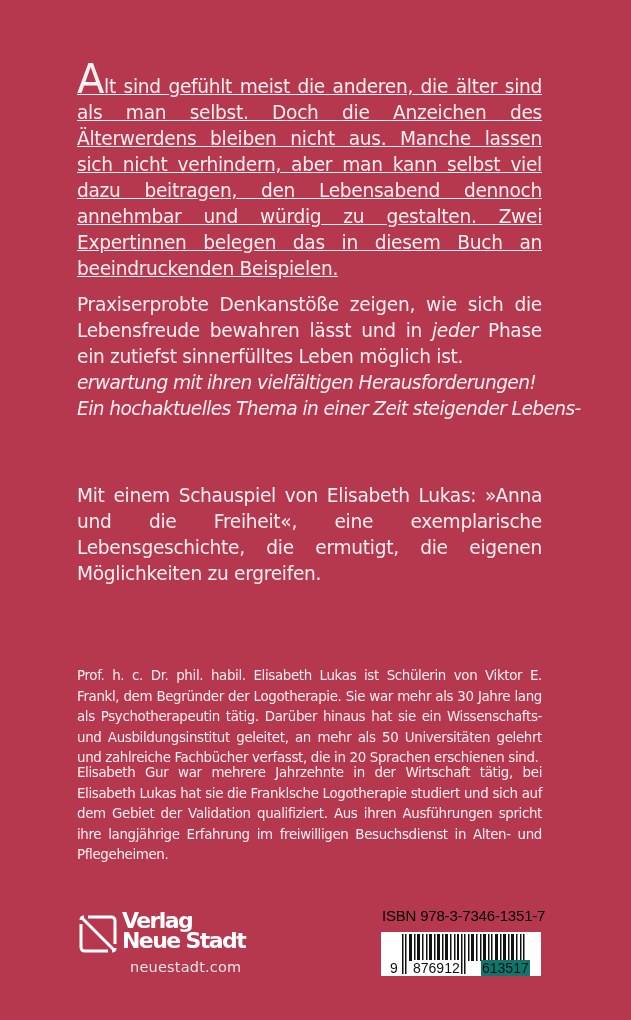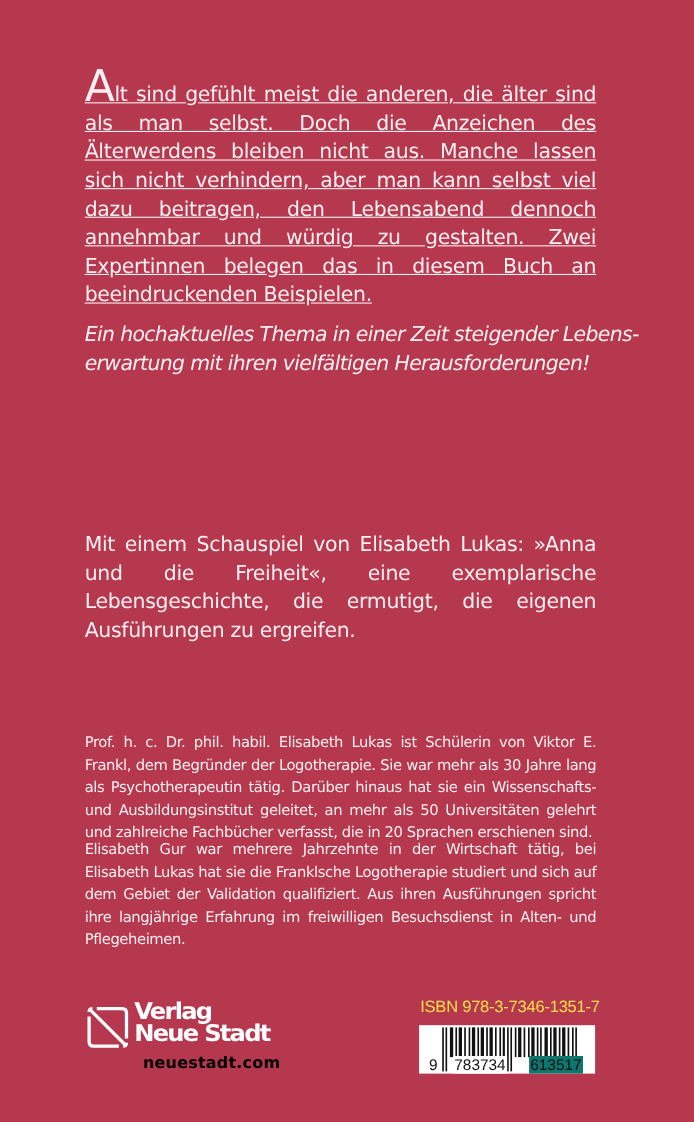--- a/index.html
+++ b/index.html
@@ -47,30 +47,29 @@
       font-family: "DejaVu Sans", sans-serif;
       font-weight: bold; color: #FFFFFF;
       font-size: 22px; line-height: 22px;
       letter-spacing: -1.6px;
       transform: scaleY(0.95);
     }
     .logo-verlag { top: 2px; }
     .logo-neue { top: 22px; }
     .logo-url {
       position: absolute; left: 54px; top: 50px;
-      font-size: 14.5px; line-height: 18px; color: #000000;
+      font-size: 14.5px; line-height: 18px; color: #e5e5e5;
       letter-spacing: 0.2px;
-      font-weight: bold;
     }
 
     
     .isbn-label {
       position: absolute; left: 382px; top: 907px;
       font-family: "Liberation Sans", sans-serif;
-      font-size: 15px; color: #fde047; letter-spacing: -0.2px;
+      font-size: 15px; color: #000000; letter-spacing: -0.2px;
     }
     .barcode {
       position: absolute; left: 381px; top: 932px; width: 160px; height: 44px;
       background: #FFFFFF;
     }
     .barcode svg { position: absolute; left: 0; top: 0; }
     .barcode-digits {
       position: absolute; left: 0; bottom: 0; width: 160px; height: 16px;
       font-family: "Liberation Sans", sans-serif;
       font-size: 14px; line-height: 16px; color: #111;
@@ -82,26 +81,29 @@
 </head>
 <body>
 
 <div class="block" id="p1">
   <p class="main-text">
     <span class="dropcap">A</span><span>lt sind gefühlt meist die anderen, die älter sind als man selbst. Doch die Anzeichen des Älterwerdens bleiben nicht aus. Manche lassen sich nicht verhindern, aber man kann selbst viel dazu beitragen, den Lebensabend dennoch annehmbar und würdig zu gestalten. Zwei Expertinnen belegen das in diesem Buch an beeindruckenden Beispielen.</span>
   </p>
 </div>
 
 <div class="block" id="p2">
+  <p class="main-text">
+    <span>Praxiserprobte Denkanstöße zeigen, wie sich die Lebensfreude bewahren lässt und in </span><em>jeder</em><span> Phase ein zutiefst sinnerfülltes Leben möglich ist.</span>
+  </p>
+  <p class="main-text italic-line">erwartung mit ihren vielfältigen Herausforderungen!</p>
   <p class="main-text italic-line">Ein hochaktuelles Thema in einer Zeit steigender Lebens-</p>
-  <p class="main-text italic-line">erwartung mit ihren vielfältigen Herausforderungen!</p>
 </div>
 
 <div class="block" id="p3">
-  <p class="main-text">Mit einem Schauspiel von Elisabeth Lukas: »Anna und die Freiheit«, eine exemplarische Lebensgeschichte, die ermutigt, die eigenen Ausführungen zu ergreifen.</p>
+  <p class="main-text">Mit einem Schauspiel von Elisabeth Lukas: »Anna und die Freiheit«, eine exemplarische Lebensgeschichte, die ermutigt, die eigenen Möglichkeiten zu ergreifen.</p>
 </div>
 
 <div class="block" id="bio1">
   <p class="bio">Prof. h. c. Dr. phil. habil. Elisabeth Lukas ist Schülerin von Viktor E. Frankl, dem Begründer der Logotherapie. Sie war mehr als 30 Jahre lang als Psychotherapeutin tätig. Darüber hinaus hat sie ein Wissenschafts- und Ausbildungsinstitut geleitet, an mehr als 50 Universitäten gelehrt und zahlreiche Fachbücher verfasst, die in 20 Sprachen erschienen sind.</p>
 </div>
 <div class="block" id="bio2">
   <p class="bio">Elisabeth Gur war mehrere Jahrzehnte in der Wirtschaft tätig, bei Elisabeth Lukas hat sie die Franklsche Logotherapie studiert und sich auf dem Gebiet der Validation qualifiziert. Aus ihren Ausführungen spricht ihre langjährige Erfahrung im freiwilligen Besuchsdienst in Alten- und Pflegeheimen.</p>
 </div>
 
 <div class="logo">
@@ -159,16 +161,16 @@
       <rect x="127" y="2" width="1.5" height="27"></rect>
       <rect x="130" y="2" width="3" height="27"></rect>
       <rect x="135" y="2" width="1.5" height="27"></rect>
 
       <rect x="139" y="2" width="1.5" height="40"></rect>
       <rect x="142" y="2" width="1.5" height="40"></rect>
     </g>
   </svg>
   <div class="barcode-digits">
     <span class="bd-first">9</span>
-    <span class="bd-left">783734</span>
+    <span class="bd-left">876912</span>
     <span class="bd-right">613517</span>
   </div>
 </div>
 
 </body></html>

